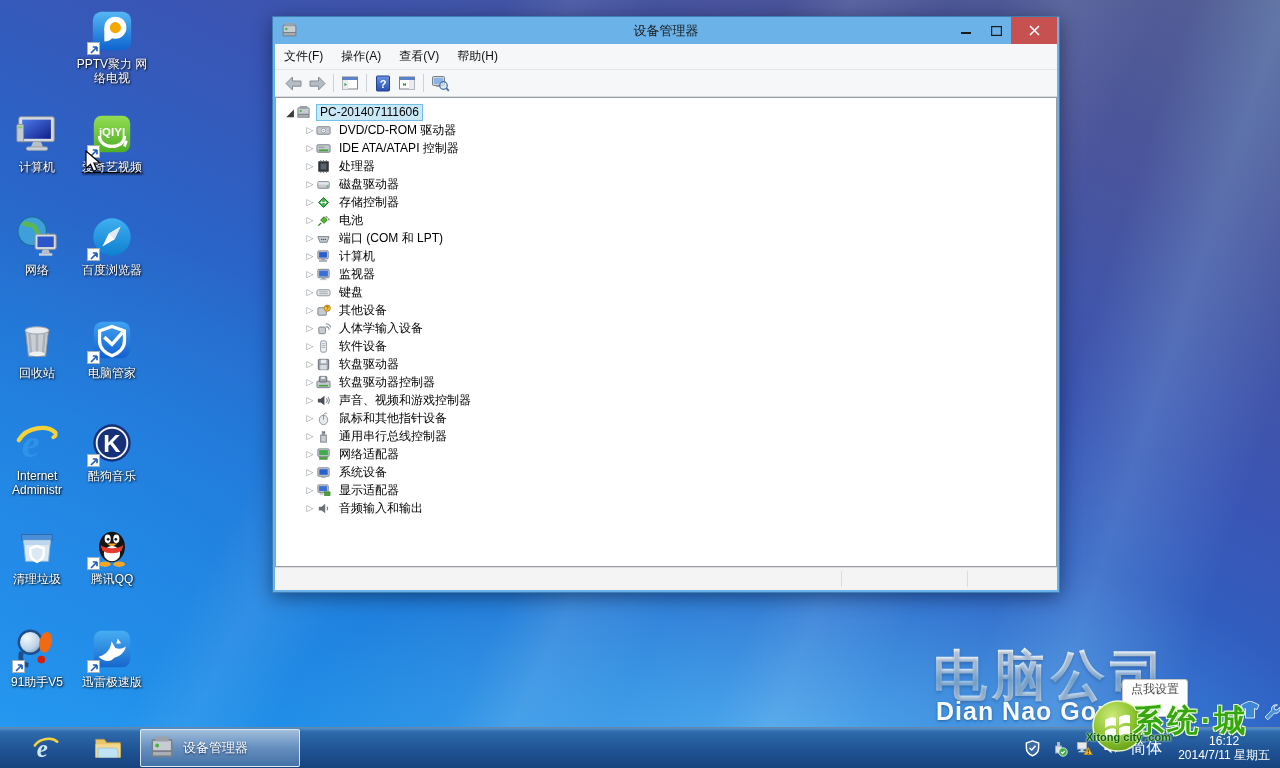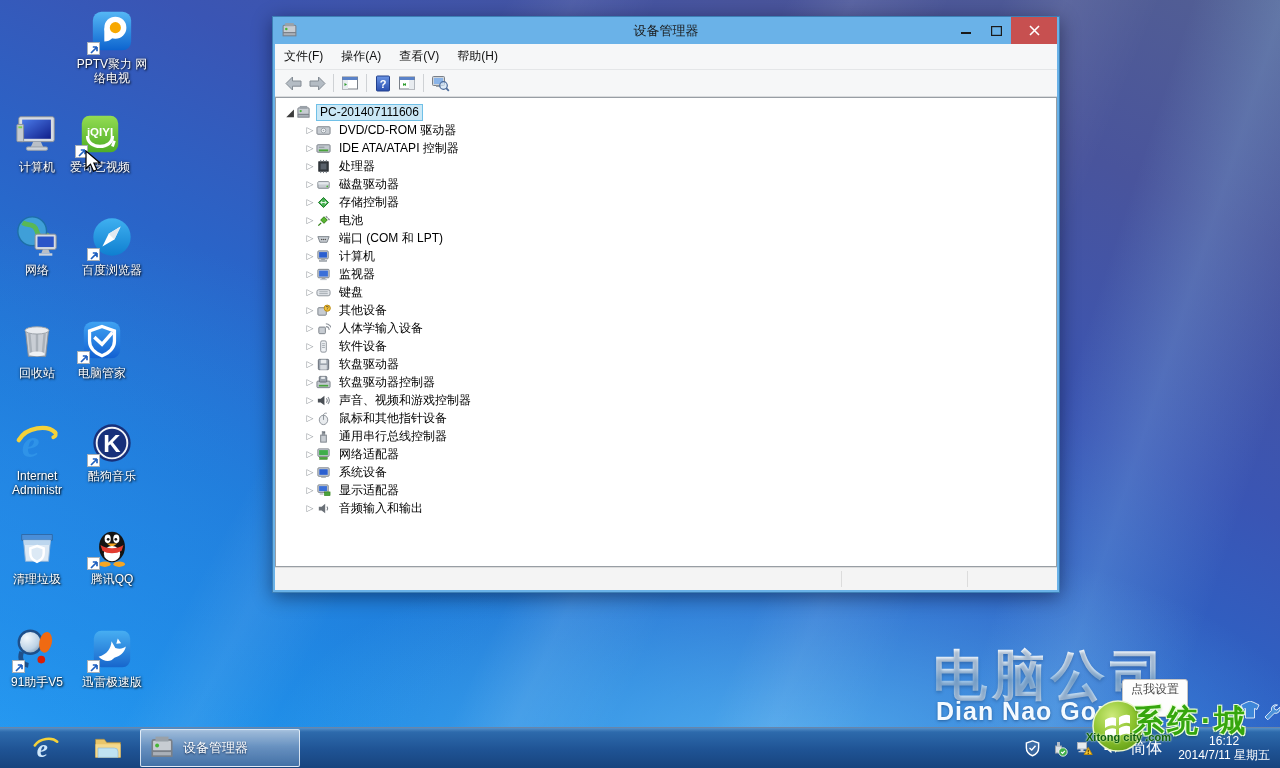--- a/index.html
+++ b/index.html
@@ -150,21 +150,21 @@
             <rect x="5" y="6" width="37" height="26" rx="2" fill="#d7dce2" stroke="#8a9098"></rect>
             <rect x="8.5" y="9" width="30" height="20" fill="url(#gb1)"></rect>
             <path d="M20 32h8l2.5 5.5h-13z" fill="#b9bfc7"></path>
             <rect x="13" y="37.5" width="22" height="3.5" rx="1.5" fill="#cdd3da" stroke="#9aa1a8"></rect>
             <rect x="3" y="14" width="7" height="18" rx="1" fill="#c4cad1" stroke="#8a9098"></rect>
             <rect x="4.5" y="16" width="4" height="2" fill="#7fd24a"></rect>
           </svg>
         </div>
         <div class="dlabel">计算机</div>
       </div>
-      <div class="dicon" style="left: 64px; top: 111px;">
+      <div class="dicon" style="left: 76px; top: 111px; text-decoration: underline;">
         <div class="dimg">
           <svg width="46" height="46" viewBox="0 0 48 48">
             <defs>
               <linearGradient id="gg1" x1="0" y1="0" x2="0" y2="1">
                 <stop offset="0" stop-color="#93dc52"></stop>
                 <stop offset="1" stop-color="#4fae27"></stop>
               </linearGradient>
             </defs>
             <rect x="5" y="5" width="38" height="38" rx="8" fill="url(#gg1)"></rect>
             <text x="24" y="26" font-size="12" font-weight="bold" fill="#fff" text-anchor="middle" font-family="Liberation Sans,sans-serif">iQIYI</text>
@@ -218,21 +218,21 @@
         <div class="dimg">
           <svg width="46" height="46" viewBox="0 0 48 48">
             <path d="M12 14h24l-3 27H15z" fill="#c9ced5" stroke="#8a9098"></path>
             <path d="M16 17l2 22M24 17v22M32 17l-2 22" stroke="#aab1b9" stroke-width="2.5" fill="none"></path>
             <ellipse cx="24" cy="14" rx="12.5" ry="3.8" fill="#e8ebef" stroke="#9aa1a8"></ellipse>
             <ellipse cx="24" cy="38.5" rx="8" ry="2.5" fill="#eef1f4"></ellipse>
           </svg>
         </div>
         <div class="dlabel">回收站</div>
       </div>
-      <div class="dicon" style="left: 66px; top: 317px;">
+      <div class="dicon" style="left: 76px; top: 317px;">
         <div class="dimg">
           <svg width="46" height="46" viewBox="0 0 48 48">
             <defs>
               <linearGradient id="gj" x1="0" y1="0" x2="0" y2="1">
                 <stop offset="0" stop-color="#3fa3f2"></stop>
                 <stop offset="1" stop-color="#1260d2"></stop>
               </linearGradient>
             </defs>
             <rect x="5" y="5" width="38" height="38" rx="9" fill="url(#gj)"></rect>
             <path d="M24 10l13 4.5V25c0 8-6 12.5-13 15.5C17 37.5 11 33 11 25V14.5z" fill="none" stroke="#fff" stroke-width="3.4"></path>

